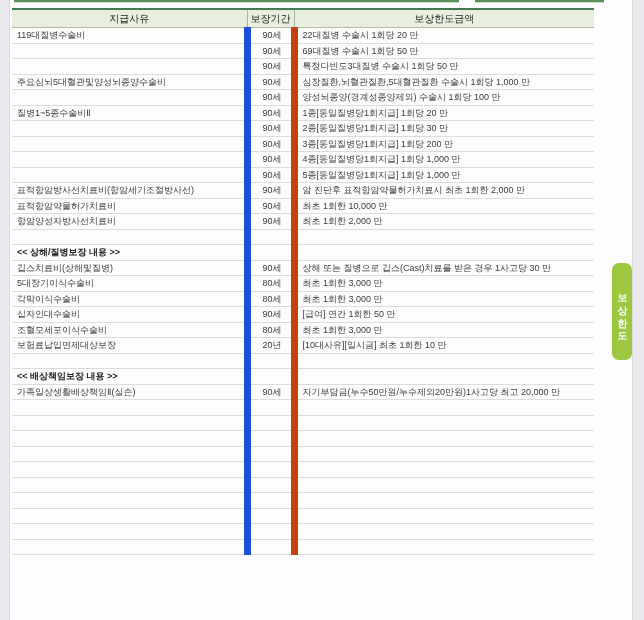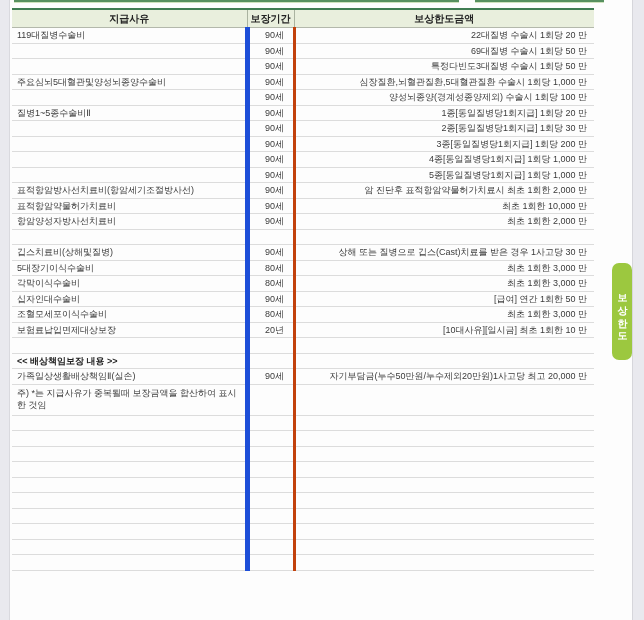--- a/index.html
+++ b/index.html
@@ -11,30 +11,30 @@
   .gutter-right{position:absolute;left:632px;top:0;width:12px;height:620px;background:#e9e9ee;border-left:1px solid #d6d6db;}
   .strip{position:absolute;top:0;height:3px;background:#cfe2bd;border-top:2px solid #57905f;box-sizing:border-box;}
   .strip-left{left:14px;width:445px;}
   .strip-right{left:475px;width:129px;}
   table.coverage{
     position:absolute;left:12px;top:8px;width:582px;
     border-collapse:collapse;table-layout:fixed;
   }
   table.coverage th{
     background:#e9efdd;border-top:2px solid #3f7c52;border-bottom:1px solid #b3b8ab;
-    font-size:10px;font-weight:bold;color:#222;height:17px;padding:0 2px;text-align:center;
+    font-size:10px;font-weight:normal;color:#222;height:17px;padding:0 2px;text-align:center;
   }
   table.coverage th:nth-child(1),table.coverage th:nth-child(2){border-right:1px solid #aab3a0;}
   table.coverage td{
     font-size:9px;height:14.5px;line-height:1.15;padding:0 5px;
     border-bottom:1px solid #dcdcdc;overflow:hidden;white-space:nowrap;color:#3a3a3a;
   }
-  table.coverage td:nth-child(1){text-align:left;border-right:5px solid #1d4ed8;}
-  table.coverage td:nth-child(2){text-align:center;border-right:3px solid #c2410c;padding-left:12px;}
-  table.coverage td:nth-child(3){text-align:right;padding-right:7px;}
+  table.coverage td:nth-child(1){text-align:left;border-right:7px solid #1d4ed8;}
+  table.coverage td:nth-child(2){border-right:7px solid #c2410c;padding-left:12px;}
+  table.coverage td:nth-child(3){padding-right:7px;}
   tr.section td:first-child{font-weight:bold;color:#222;}
   tr.note td:first-child{white-space:normal;vertical-align:top;padding-top:2px;line-height:1.35;}
   tr.note td{height:28px;}
   .side-tab{
     position:absolute;left:612px;top:263px;width:20px;height:97px;
     background:#9cc83f;border-radius:7px;display:flex;align-items:center;justify-content:center;
   }
   .side-tab span{
     writing-mode:vertical-rl;color:#ffffff;font-size:10px;font-weight:bold;letter-spacing:3px;
   }
@@ -124,20 +124,25 @@
         <tr class="data">
           <td>항암양성자방사선치료비</td>
           <td>90세</td>
           <td>최초 1회한 2,000 만</td>
         </tr>
         <tr class="empty">
           <td>&nbsp;</td>
           <td>&nbsp;</td>
           <td>&nbsp;</td>
         </tr>
+        <tr class="section">
+          <td>&lt;&lt; 상해/질병보장 내용 &gt;&gt;</td>
+          <td>&nbsp;</td>
+          <td>&nbsp;</td>
+        </tr>
         <tr class="data">
           <td>깁스치료비(상해및질병)</td>
           <td>90세</td>
           <td>상해 또는 질병으로 깁스(Cast)치료를 받은 경우 1사고당 30 만</td>
         </tr>
         <tr class="data">
           <td>5대장기이식수술비</td>
           <td>80세</td>
           <td>최초 1회한 3,000 만</td>
         </tr>
@@ -169,25 +174,20 @@
         <tr class="section">
           <td>&lt;&lt; 배상책임보장 내용 &gt;&gt;</td>
           <td>&nbsp;</td>
           <td>&nbsp;</td>
         </tr>
         <tr class="data">
           <td>가족일상생활배상책임Ⅱ(실손)</td>
           <td>90세</td>
           <td>자기부담금(누수50만원/누수제외20만원)1사고당 최고 20,000 만</td>
         </tr>
-        <tr class="note">
-          <td>주) *는 지급사유가 중복될때 보장금액을 합산하여 표시한 것임</td>
-          <td>&nbsp;</td>
-          <td>&nbsp;</td>
-        </tr>
         <tr class="empty">
           <td>&nbsp;</td>
           <td>&nbsp;</td>
           <td>&nbsp;</td>
         </tr>
         <tr class="empty">
           <td>&nbsp;</td>
           <td>&nbsp;</td>
           <td>&nbsp;</td>
         </tr>

